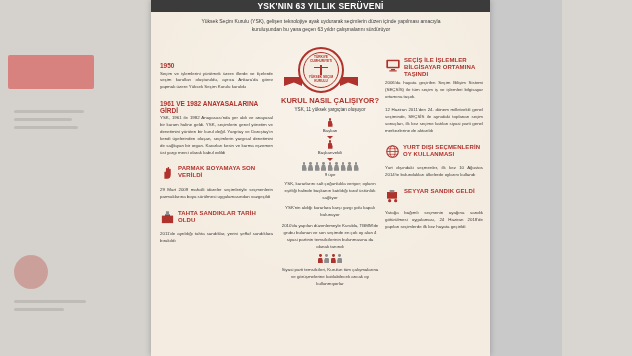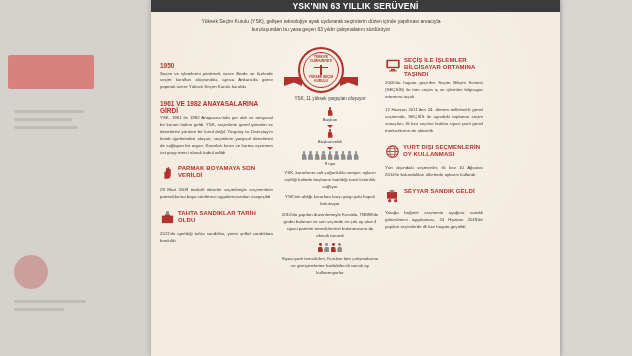--- a/index.html
+++ b/index.html
@@ -28,21 +28,21 @@
     position:absolute; background:#b9b5b0; height:3px; border-radius:2px; opacity:.8;
   }
 
   .bg-right {
     position:absolute; right:0; top:0; width:70px; height:356px;
     background:#d9d6d1;
   }
 
   
   .poster {
-    position:absolute; left:151px; top:0; width:409px; height:356px;
+    position:absolute; left:151px; top:0; width:339px; height:356px;
     background:#f4ece0;
     box-shadow: 0 0 6px rgba(0,0,0,.25);
     overflow:hidden;
   }
   .poster::before {
     content:""; position:absolute; inset:0;
     background:
       radial-gradient(circle at 50% 30%, rgba(255,255,255,.35), rgba(0,0,0,0) 60%);
     pointer-events:none;
   }
@@ -205,20 +205,21 @@
             </svg>
         </span>
         <h3>TAHTA SANDIKLAR TARİH OLDU</h3>
       </div>
       <div class="btext red">2011'de ayrıldığı tahta sandıklar, yerini şeffaf sandıklara bırakıldı</div>
     </div>
 
   </div>
 
   <div class="col-mid">
+    <div class="mid-title">KURUL NASIL ÇALIŞIYOR?</div>
     <div class="mid-sub">YSK, 11 yüksek yargıçtan oluşuyor</div>
 
     <div class="flow-step">
       <div style="display:flex;justify-content:center;">
         <span class="person">
             <span class="head"></span>
             <span class="body"></span>
           </span>
       </div>
       <div class="flow-label">Başkan</div>

